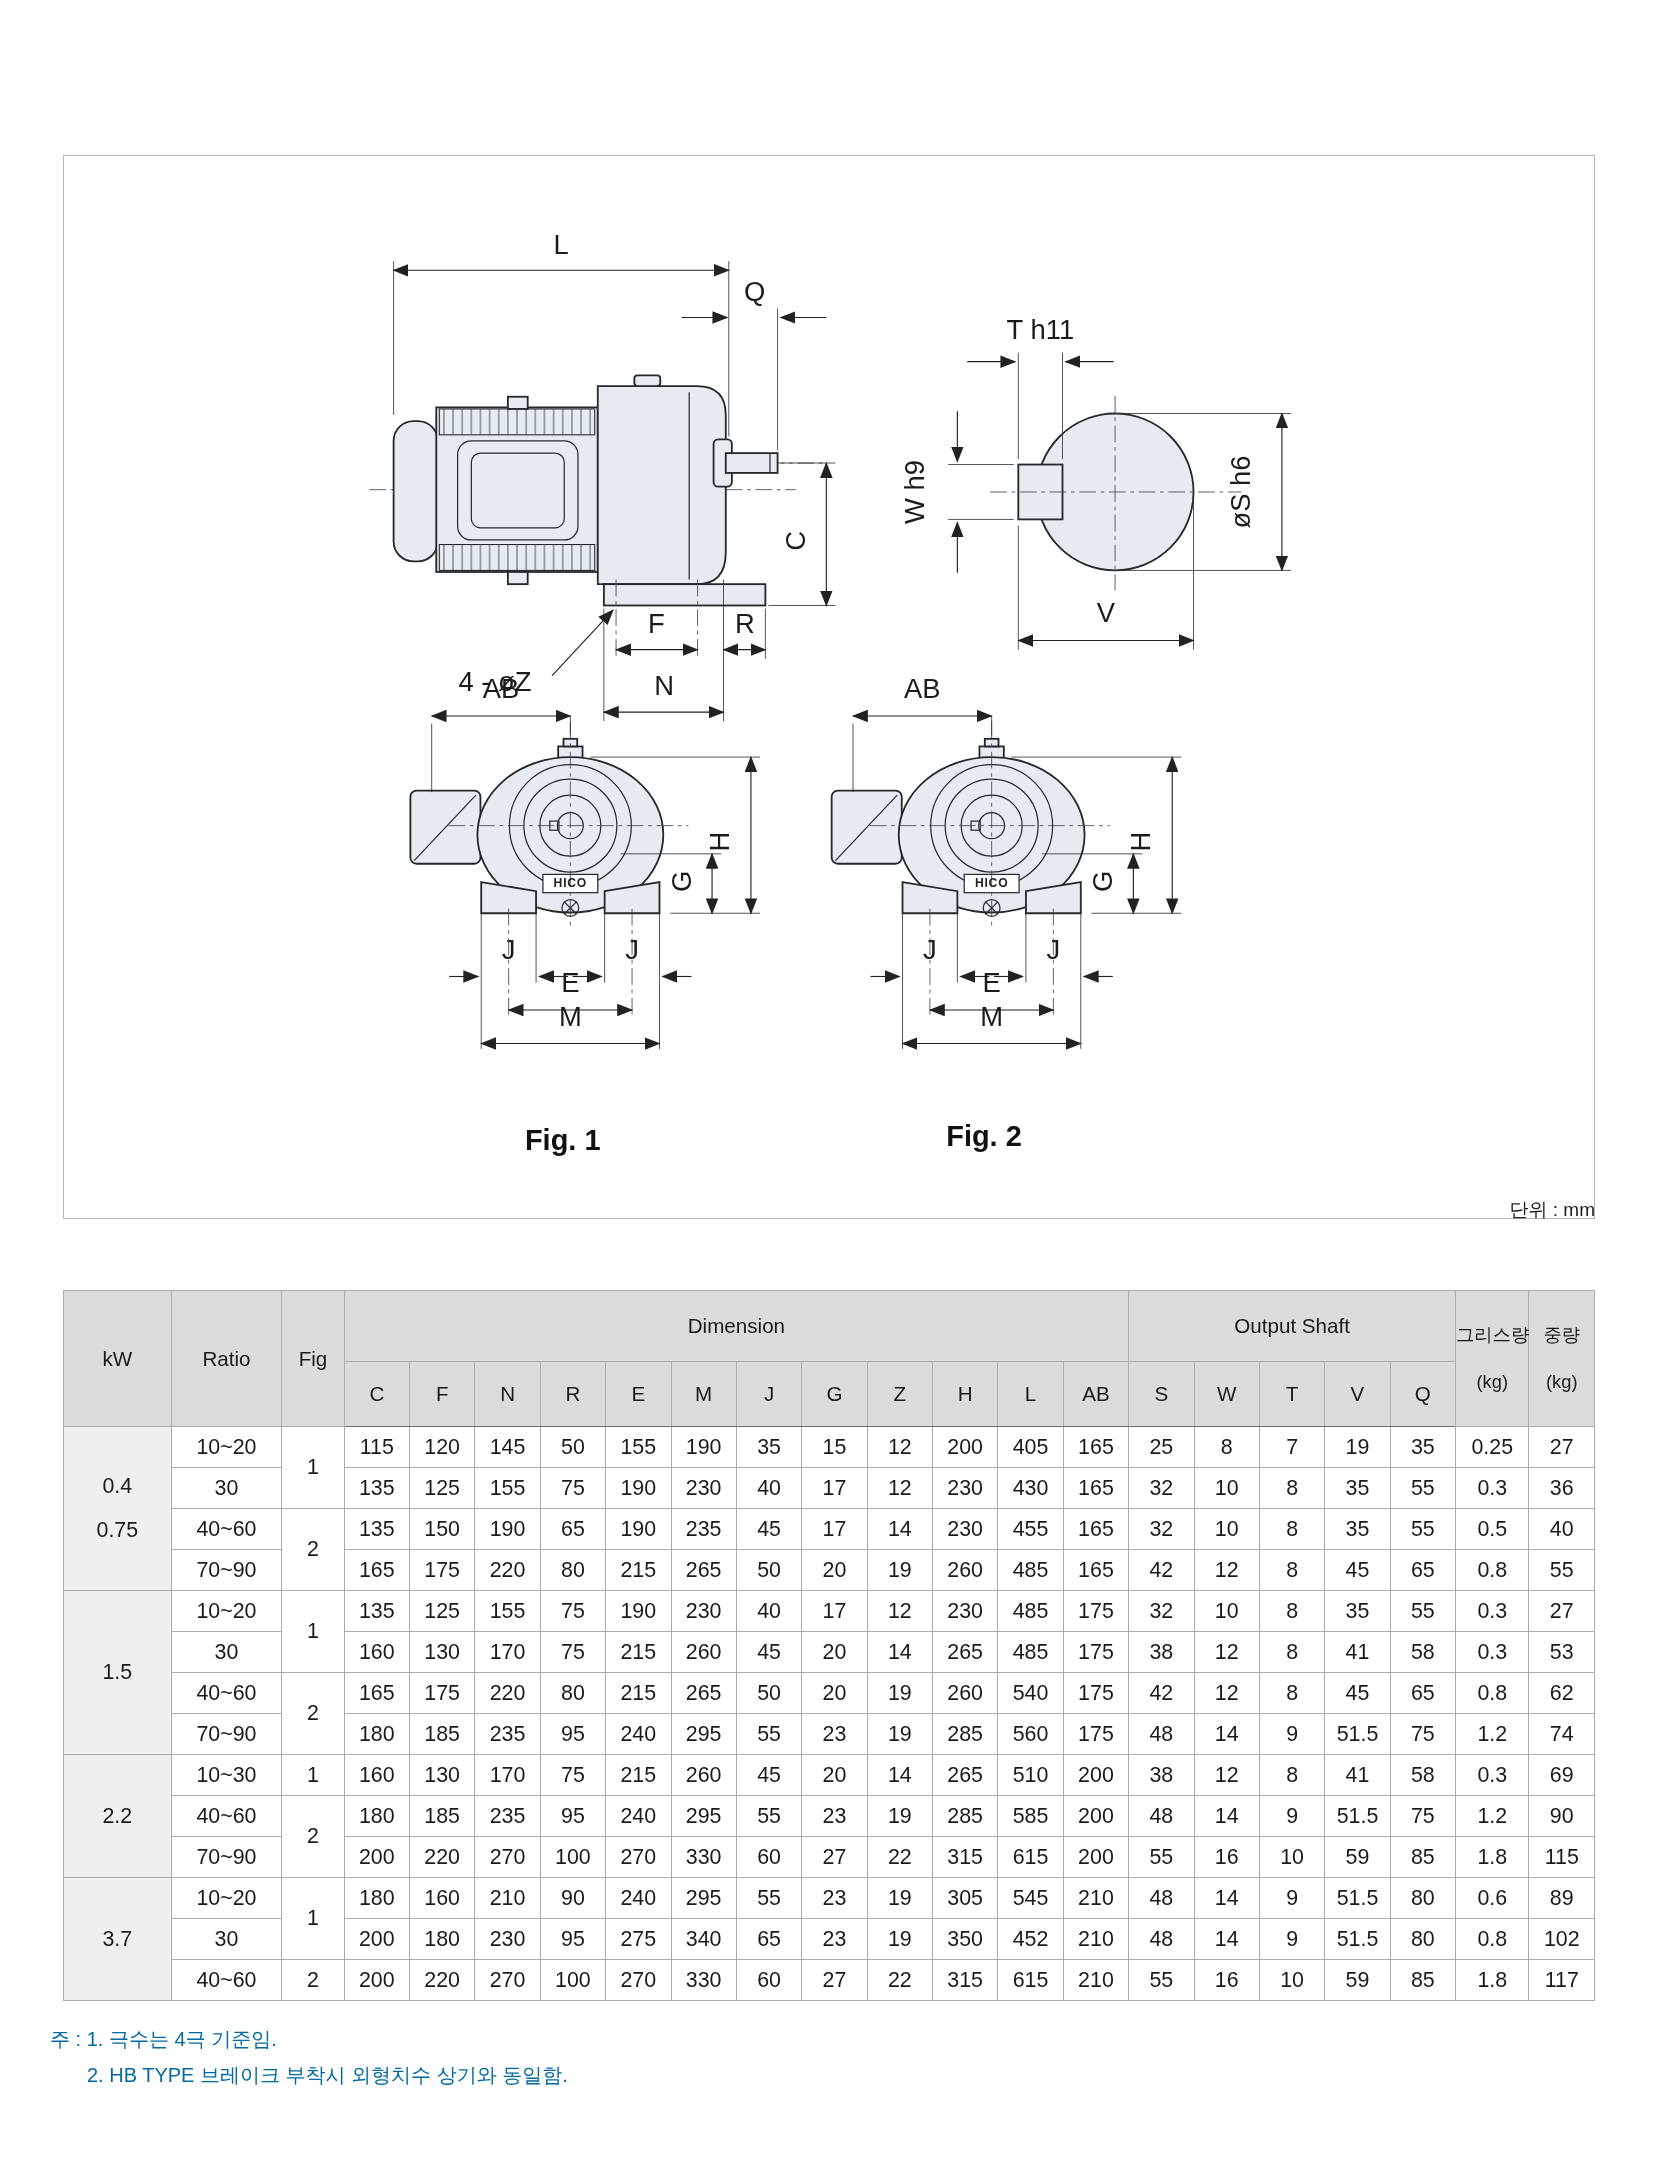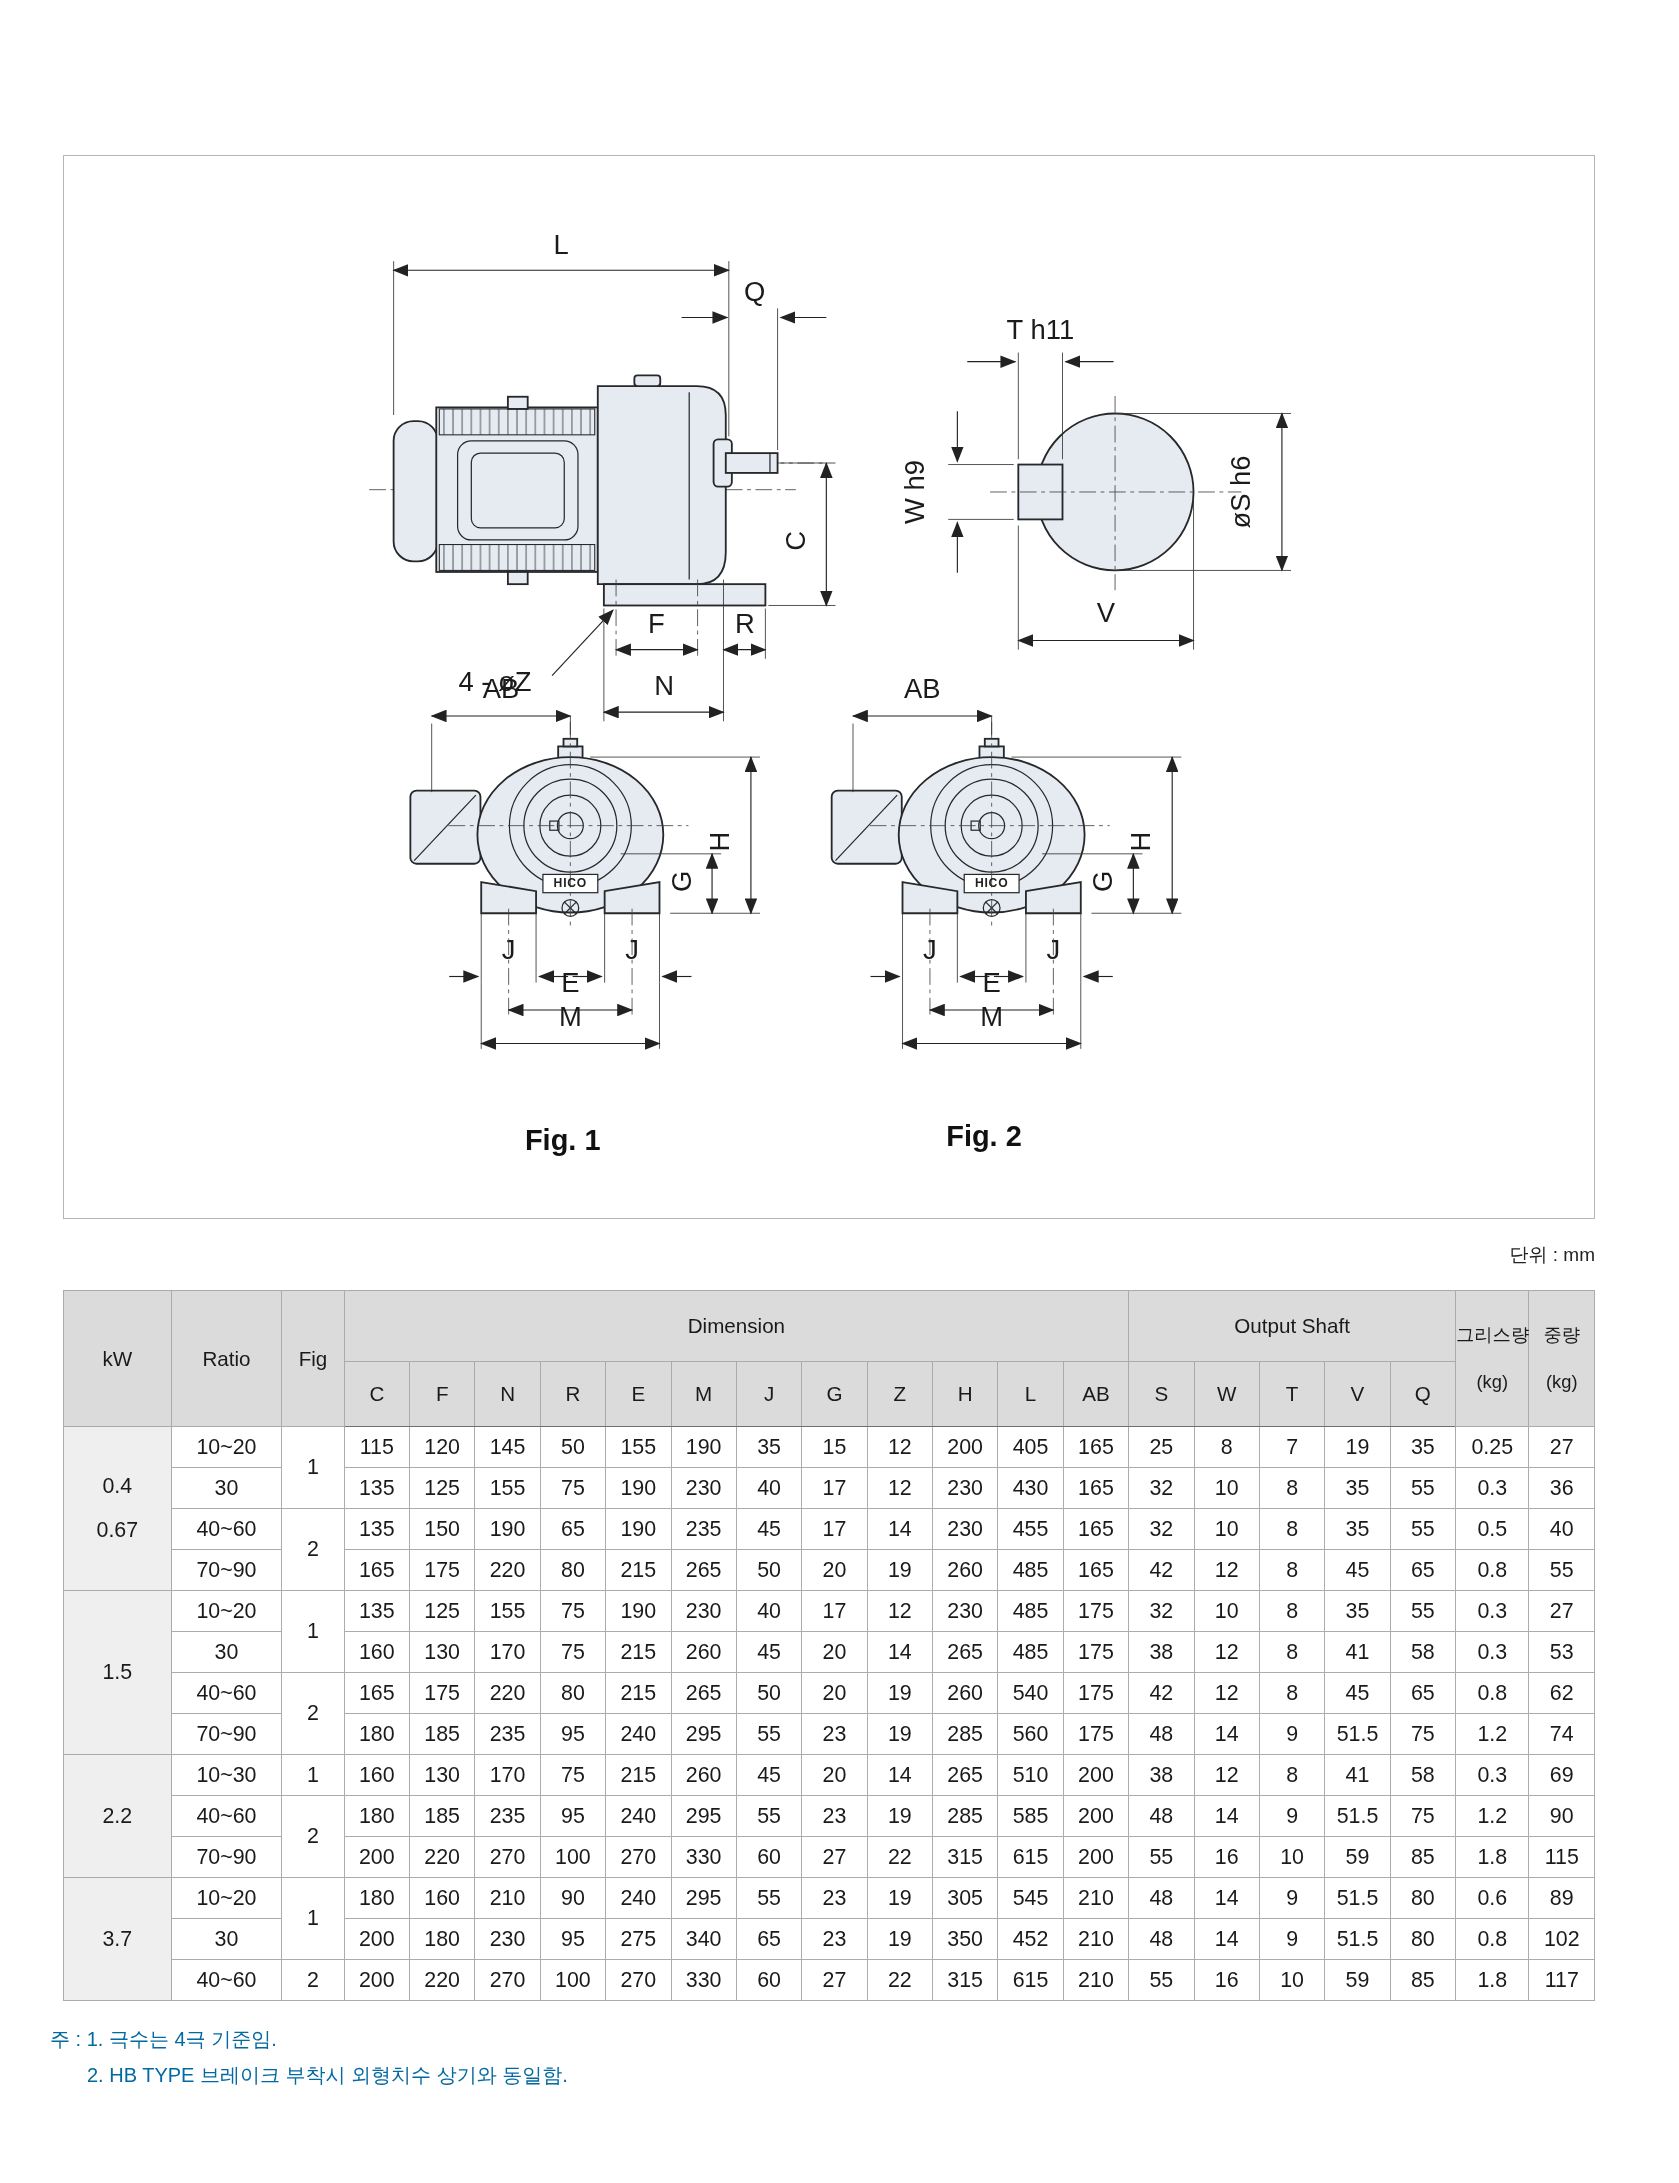--- a/index.html
+++ b/index.html
@@ -3,21 +3,21 @@
 <meta charset="utf-8">
 <style>
   html,body{margin:0;padding:0;background:#ffffff;}
   .page{position:relative;width:1679px;height:2183px;background:#fff;
         font-family:"Liberation Sans",sans-serif;overflow:hidden;}
   .page-title{position:absolute;left:63px;top:23px;font-size:43px;font-weight:800;
         color:#A2563E;letter-spacing:-0.8px;white-space:nowrap;}
   .diagram-box{position:absolute;left:63px;top:155px;width:1532px;height:1064px;
         border:0.8px solid #b5b5b5;box-sizing:border-box;background:#fff;}
   .diagram-box svg{position:absolute;left:0;top:0;width:100%;height:100%;}
-  .unit-note{position:absolute;left:63px;top:1242px;width:1532px;text-align:right;
+  .unit-note{position:absolute;left:63px;top:1197px;width:1532px;text-align:right;
         font-size:19px;color:#222;}
   .spec-table{position:absolute;left:63px;top:1290px;width:1532px;
         border-collapse:collapse;table-layout:fixed;font-size:21.4px;color:#1a1a1a;
         border:1.5px solid #8c8c8c;}
   .spec-table th,.spec-table td{border:0.8px solid #ababab;text-align:center;
         vertical-align:middle;padding:0;font-weight:400;}
   .spec-table thead th{background:#dbdbdb;font-size:20.6px;height:70px;}
   .spec-table thead tr.subrow th{height:64px;}
   .spec-table thead tr:last-child th{border-bottom:1.5px solid #6f6f6f;}
   .spec-table thead th.kcell{font-size:18.3px;line-height:1.25;}
@@ -303,21 +303,21 @@
           <th>W</th>
           <th>T</th>
           <th>V</th>
           <th>Q</th>
         </tr>
       </thead>
       <tbody>
         <tr class="group-start">
           <td rowspan="4" class="kw-cell">
             <div>0.4</div>
-            <div>0.67</div>
+            <div>0.75</div>
           </td>
           <td>10~20</td>
           <td rowspan="2">1</td>
           <td>115</td>
           <td>120</td>
           <td>145</td>
           <td>50</td>
           <td>155</td>
           <td>190</td>
           <td>35</td>

